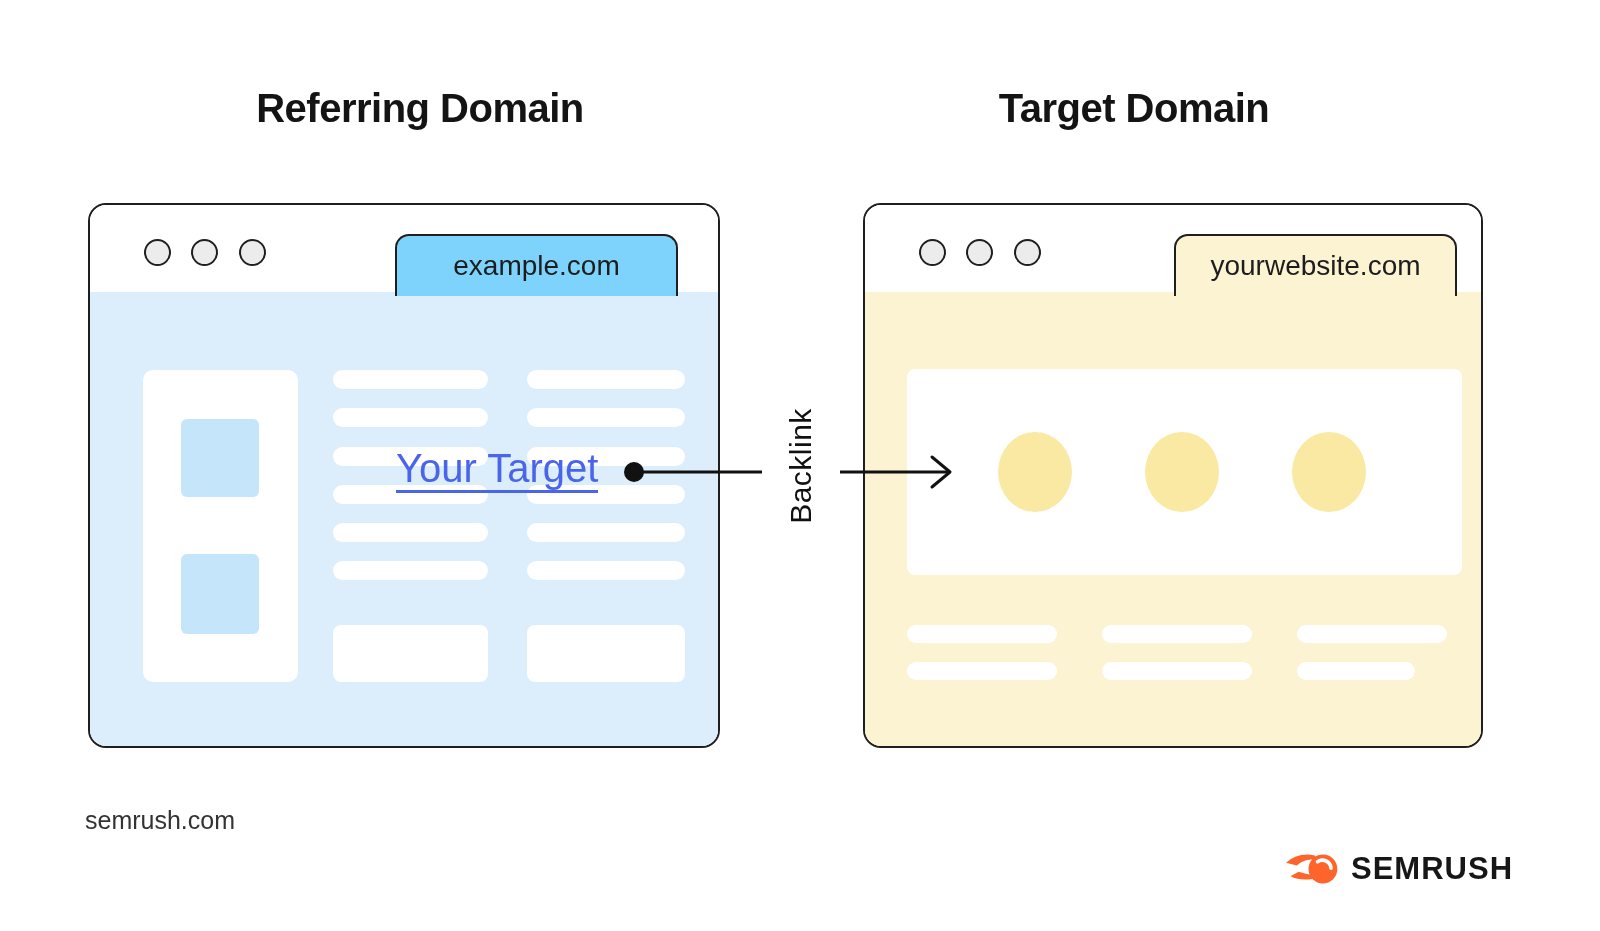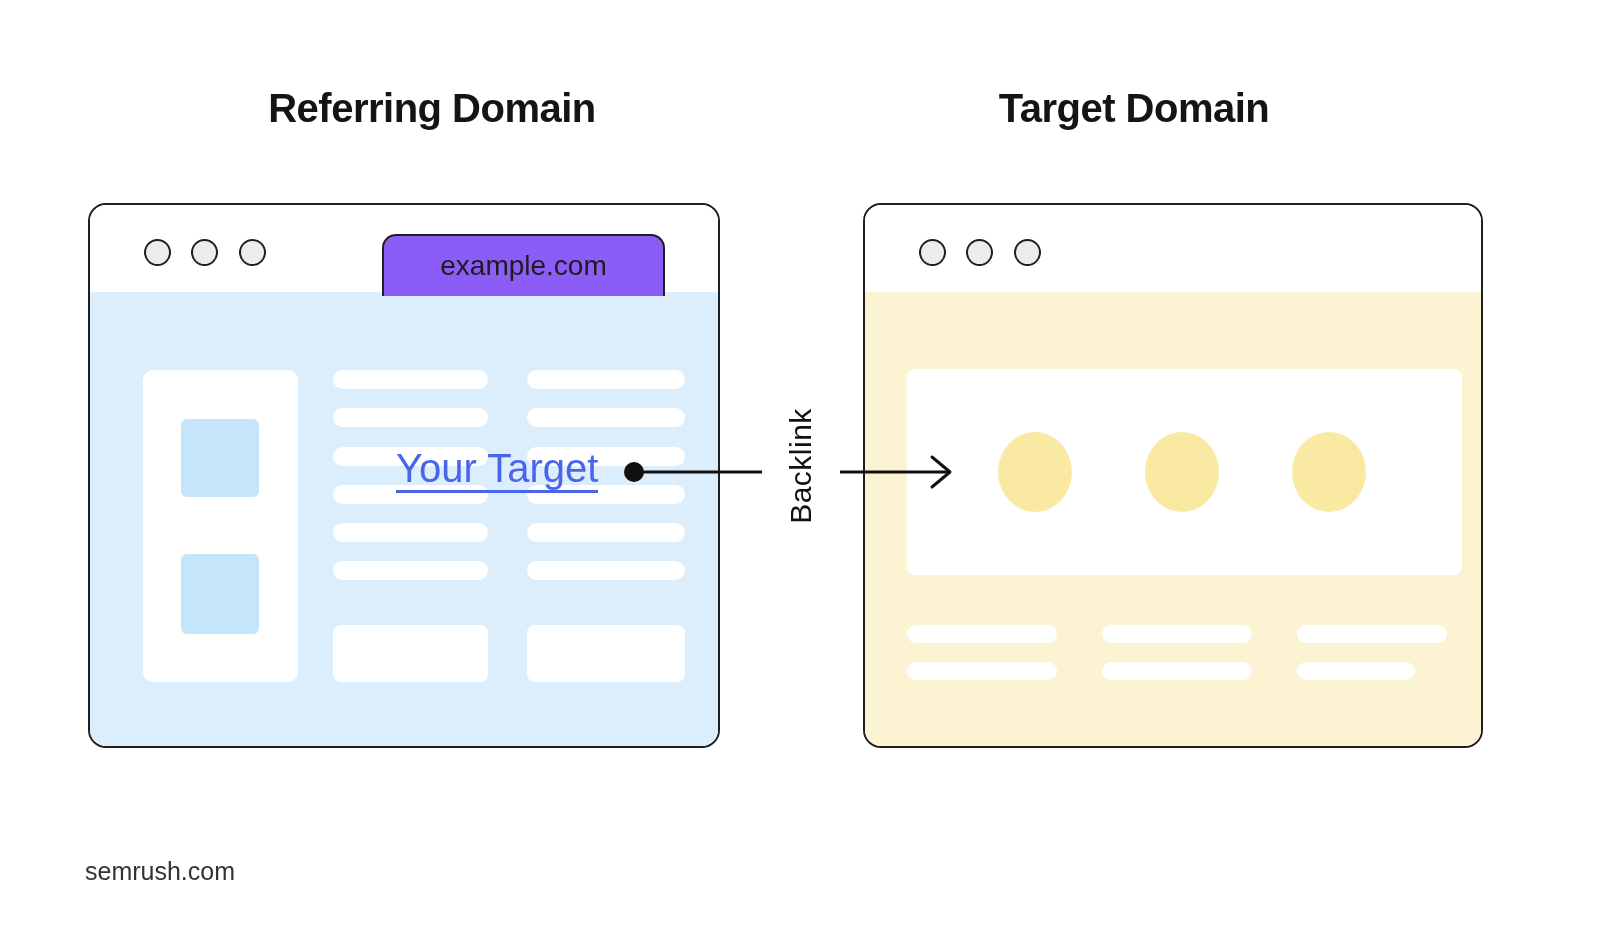--- a/index.html
+++ b/index.html
@@ -37,39 +37,39 @@
     border-bottom:3px solid #4b65ea;padding-bottom:2px;cursor:pointer;
   }
   
   .backlink-label{
     position:absolute;left:731px;top:449px;width:140px;text-align:center;
     transform:rotate(-90deg);font-size:30px;font-weight:500;color:#111;letter-spacing:.5px;
   }
   
   #arrow-svg{position:absolute;left:0;top:0;z-index:6;pointer-events:none;}
   
-  .source{position:absolute;left:85px;top:857px;font-size:25px;color:#333;}
+  .source{position:absolute;left:85px;top:806px;font-size:25px;color:#333;}
   .logo{position:absolute;top:851px;left:1284px;display:flex;align-items:center;gap:9px;}
   .logo-text{font-size:31px;font-weight:800;letter-spacing:1px;color:#171717;}
 </style>
 </head>
 <body>
 
 <div id="canvas">
 
-  <div class="title" style="left:112px;">Referring Domain</div>
+  <div class="title" style="left:100px;">Referring Domain</div>
   <div class="title" style="left:814px;">Target Domain</div>
 
   <div class="bwin" style="left:88px;">
     <div class="header">
       <div class="dot" style="left:54px;"></div>
       <div class="dot" style="left:101px;"></div>
       <div class="dot" style="left:149px;"></div>
     </div>
-    <div class="tab" style="left:292px;background:#8b5cf6;">example.com</div>
+    <div class="tab" style="left:305px;background:#7dd3fc;">example.com</div>
     <div class="body-blue">
 
       <div class="ph" style="left:53px;top:78px;width:155px;height:312px;border-radius:10px;"></div>
       <div class="sq" style="left:91px;top:127px;width:78px;height:78px;"></div>
       <div class="sq" style="left:91px;top:262px;width:78px;height:80px;"></div>
 
       <div class="ph bar" style="left:243px;top:78px;width:155px;"></div>
       <div class="ph bar" style="left:243px;top:116px;width:155px;"></div>
       <div class="ph bar" style="left:243px;top:155px;width:155px;"></div>
       <div class="ph bar" style="left:243px;top:193px;width:155px;"></div>
@@ -89,20 +89,21 @@
   </div>
 
   <a class="weblink">Your Target</a>
 
   <div class="bwin" style="left:863px;width:620px;">
     <div class="header">
       <div class="dot" style="left:54px;"></div>
       <div class="dot" style="left:101px;"></div>
       <div class="dot" style="left:149px;"></div>
     </div>
+    <div class="tab" style="left:309px;background:#fcf3d2;">yourwebsite.com</div>
     <div class="body-yellow">
 
       <div class="ph" style="left:42px;top:77px;width:555px;height:206px;border-radius:8px;"></div>
       <div class="ycircle" style="left:133px;top:140px;"></div>
       <div class="ycircle" style="left:280px;top:140px;"></div>
       <div class="ycircle" style="left:427px;top:140px;"></div>
 
       <div class="ph bar" style="left:42px;top:333px;width:150px;height:18px;"></div>
       <div class="ph bar" style="left:237px;top:333px;width:150px;height:18px;"></div>
       <div class="ph bar" style="left:432px;top:333px;width:150px;height:18px;"></div>
@@ -115,14 +116,23 @@
   <svg id="arrow-svg" width="1600" height="931">
     <circle cx="634" cy="472" r="10" fill="#111"></circle>
     <line x1="642" y1="472" x2="762" y2="472" stroke="#111" stroke-width="3"></line>
     <line x1="840" y1="472" x2="948" y2="472" stroke="#111" stroke-width="3"></line>
     <polyline points="932,457 950,472 932,487" fill="none" stroke="#111" stroke-width="3" stroke-linecap="round" stroke-linejoin="round"></polyline>
   </svg>
   <div class="backlink-label">Backlink</div>
 
   <div class="source">semrush.com</div>
 
+  <div class="logo">
+    <svg width="58" height="36" viewBox="0 0 64 40">
+      <path d="M2 13 Q16 1 34 5 L36 9 Q22 9 14 16 Z" fill="#ff642d"></path>
+      <path d="M7 28 Q17 33 31 31 L32 27 Q22 25 16 23 Z" fill="#ff642d"></path>
+      <circle cx="43" cy="20" r="16" fill="#ff642d"></circle>
+      <path d="M37 12 A 9.5 9.5 0 0 1 52 19" fill="none" stroke="#ffffff" stroke-width="4" stroke-linecap="round"></path>
+    </svg>
+    <span class="logo-text">SEMRUSH</span>
+  </div>
 
 </div>
 
 </body></html>

